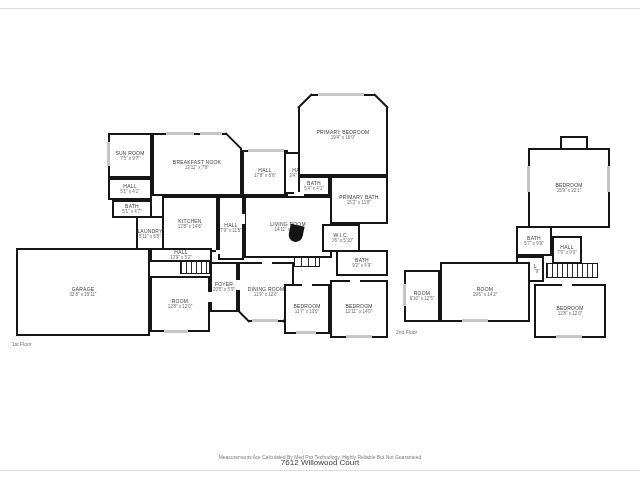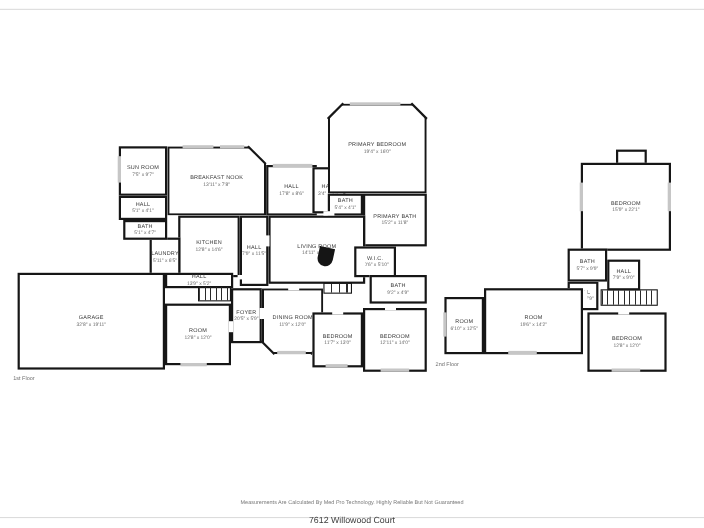--- a/index.html
+++ b/index.html
@@ -233,16 +233,16 @@
     <div class="win" style="left:556px;top:335px;width:26px;height:3px"></div>
     <div class="win" style="left:403px;top:284px;width:3px;height:22px"></div>
 
     <div class="door" style="left:556px;top:254px;width:10px;height:4px"></div>
     <div class="door" style="left:562px;top:282px;width:10px;height:4px"></div>
     <div class="door" style="left:530px;top:264px;width:4px;height:10px"></div>
 
     <div class="floorlabel" style="left:396px;top:329px">2nd Floor</div>
   </div>
 
-  <div class="title" style="top:468px">7612 Willowood Court</div>
+  <div class="title" style="top:458px">7612 Willowood Court</div>
   <div class="disclaimer" style="top:454px">Measurements Are Calculated By Med Pro Technology. Highly Reliable But Not Guaranteed</div>
 
 </div>
 
 </body></html>

